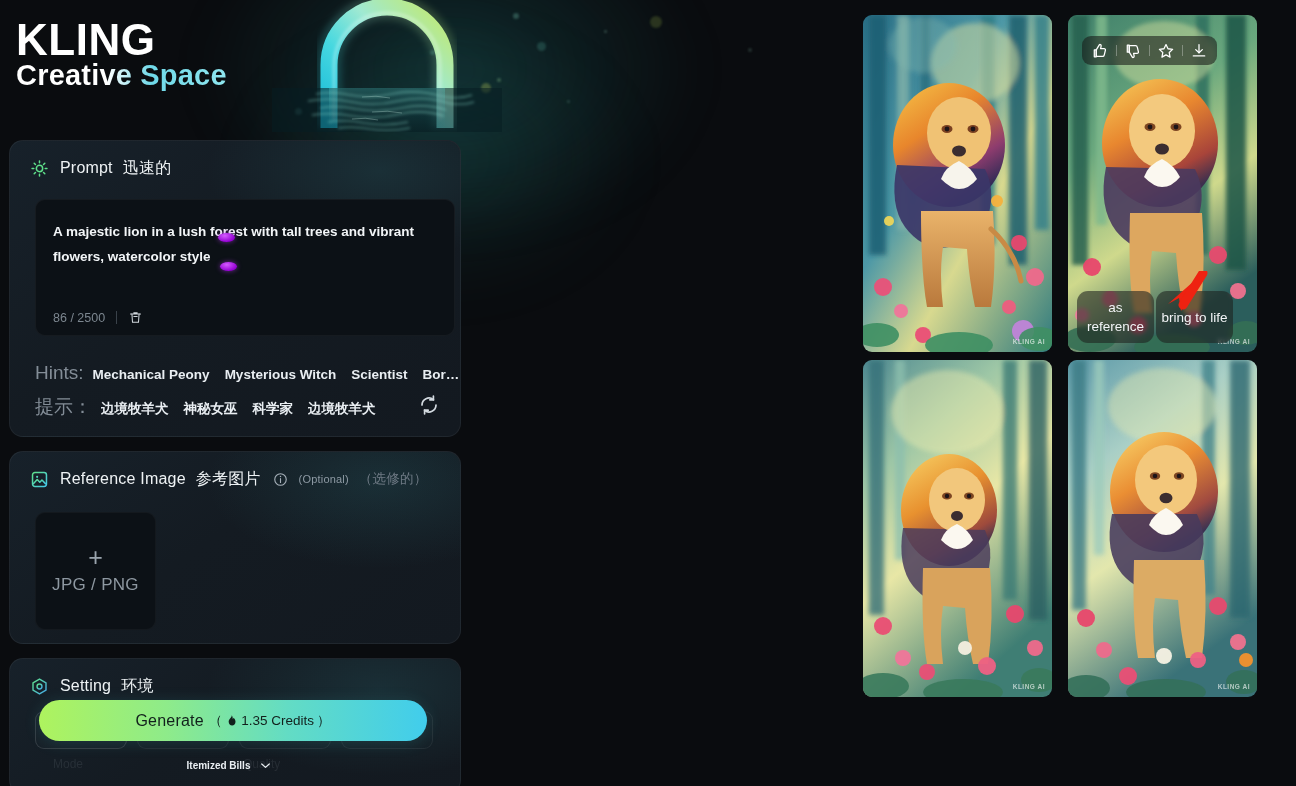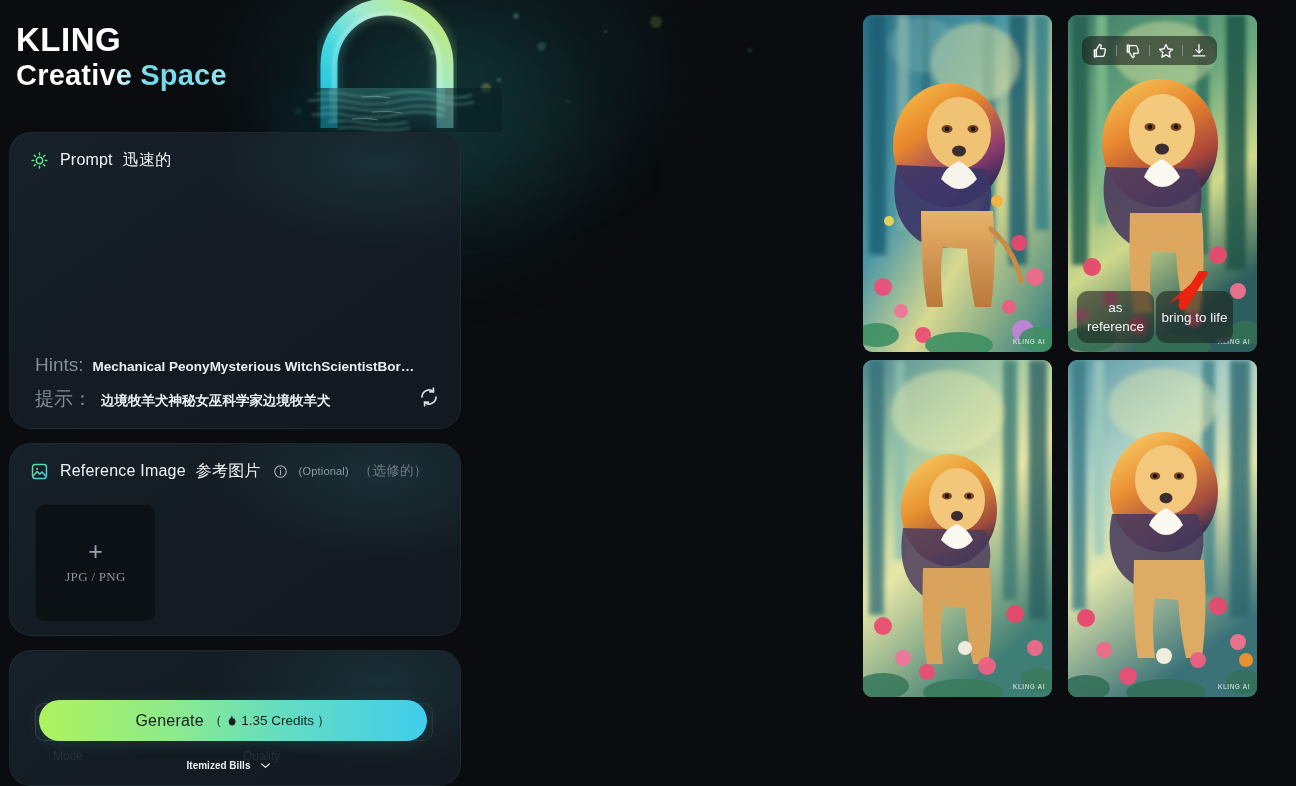--- a/index.html
+++ b/index.html
@@ -21,38 +21,39 @@
   .glow-b {
     position:absolute; left:240px; top:20px; width:400px; height:280px;
     background: radial-gradient(ellipse at 50% 50%, rgba(40,160,150,.16), rgba(10,40,48,0) 70%);
     filter: blur(28px);
   }
   .bokeh { position:absolute; border-radius:50%; filter: blur(1.2px); }
 
   
   .brand { position:absolute; left:16px; top:22px; z-index:6; }
   .brand .l1 {
-    font-size:33px; font-weight:bold; color:#ffffff; letter-spacing:.5px; line-height:36px;
+    font-size:44px; font-weight:bold; color:#ffffff; letter-spacing:.5px; line-height:36px;
   }
   .brand .l2 {
     font-size:29px; font-weight:bold; line-height:34px; letter-spacing:.2px;
     background: linear-gradient(90deg,#ffffff 0%,#ffffff 43%,#6fd8e8 64%,#8fe6ef 100%);
     -webkit-background-clip:text; background-clip:text; color:transparent;
   }
 
   
   .arch-art { position:absolute; left:272px; top:0px; width:230px; height:132px; z-index:5; }
 
   
   .panel { position:absolute; left:9px; width:452px; border-radius:14px; z-index:7; }
   .panel-inner {
-    position:relative; width:100%; height:100%; border-radius:22px;
+    position:relative; width:100%; height:100%; border-radius:14px;
     background: linear-gradient(145deg,#17212a 0%,#141b22 45%,#131920 100%);
     border:1px solid rgba(255,255,255,.055);
     overflow:hidden;
+    margin-top:8px;
   }
   .panel-sheen {
     position:absolute; right:-40px; top:-60px; width:300px; height:180px;
     background: radial-gradient(ellipse at 60% 50%, rgba(48,120,128,.22), rgba(0,0,0,0) 68%);
     pointer-events:none;
   }
   .card-prompt { top:132px; height:297px; }
   .card-ref    { top:443px; height:193px; }
   .card-set    { top:650px; height:136px; }
 
@@ -84,32 +85,32 @@
   .ta-div { width:1px; height:13px; background:#3a424a; }
 
   
   .hints-row { position:absolute; left:25px; width:404px; display:flex; align-items:baseline; gap:9px; }
   .hints-row.r1 { top:221px; }
   .hints-row.r2 { top:253px; }
   .hint-lbl { font-size:19px; color:#838d97; flex:0 0 auto; }
   .hint-lbl.cn { color:#838d97; }
   .hint-chip { font-size:13.5px; color:#e9eef2; font-weight:bold; cursor:pointer; white-space:nowrap; }
   .hint-chip.cn { font-weight:bold; }
-  .hints-gap { display:flex; }
+  .hints-gap { display:flex; gap:15px; }
   .refresh-btn { position:absolute; right:19px; top:252px; width:24px; height:24px; cursor:pointer; }
 
   
   .up-box {
     position:absolute; left:25px; top:60px; width:121px; height:118px;
     background:#0c1116; border-radius:10px;
     display:flex; flex-direction:column; align-items:center; justify-content:center; gap:9px;
     cursor:pointer; border:1px solid rgba(255,255,255,.035);
   }
   .up-plus { font-size:25px; color:#9aa4ad; line-height:18px; font-weight:300; }
-  .up-cap { font-size:13px; color:#8e98a1; letter-spacing:.3px;font-family:Liberation Serif, serif; }
+  .up-cap { font-size:17px; color:#8e98a1; letter-spacing:.3px; }
 
   
   .chip-ghost {
     position:absolute; border:1px solid rgba(255,255,255,.13); border-radius:9px;
     height:38px; background:rgba(255,255,255,.012);
   }
   .faint-text { position:absolute; color:rgba(200,210,220,.10); font-size:12px; }
 
   
   .gen-btn {
@@ -243,20 +244,36 @@
         <span class="ico">
           <svg viewBox="0 0 24 24" width="19" height="19" fill="none" stroke="#5fe08a" stroke-width="1.9" stroke-linecap="round">
             <circle cx="12" cy="12" r="4"></circle>
             <path d="M12 2.6v2.2M12 19.2v2.2M2.6 12h2.2M19.2 12h2.2M5.3 5.3l1.6 1.6M17.1 17.1l1.6 1.6M18.7 5.3l-1.6 1.6M6.9 17.1l-1.6 1.6"></path>
           </svg>
         </span>
         <span class="sec-title">Prompt</span>
         <span class="sec-title">迅速的</span>
       </div>
 
+      <div class="ta-wrap">
+        <div class="ta-text">A majestic lion in a lush forest with tall trees and vibrant flowers, watercolor style</div>
+        <div class="caret-a"></div>
+        <div class="caret-b"></div>
+        <div class="ta-foot">
+          <span class="ta-count">86 / 2500</span>
+          <span class="ta-div"></span>
+          <span style="cursor:pointer;display:flex">
+            <svg viewBox="0 0 24 24" width="15" height="15" fill="none" stroke="#cfd6dc" stroke-width="1.7" stroke-linecap="round">
+              <path d="M4 6.5h16M9.5 6.5V4.6h5v1.9"></path>
+              <path d="M6.3 6.5l.9 13.1h9.6l.9-13.1"></path>
+              <path d="M9.3 10.5h5.4"></path>
+            </svg>
+          </span>
+        </div>
+      </div>
 
       <div class="hints-row r1">
         <span class="hint-lbl">Hints:</span>
         <span class="hints-gap">
           <span class="hint-chip">Mechanical Peony</span>
           <span class="hint-chip">Mysterious Witch</span>
           <span class="hint-chip">Scientist</span>
           <span class="hint-chip">Bor…</span>
         </span>
       </div>
@@ -315,20 +332,36 @@
       <div class="up-box">
         <span class="up-plus">+</span>
         <span class="up-cap">JPG / PNG</span>
       </div>
     </div>
   </div>
 
   <div class="panel card-set">
     <div class="panel-inner">
       <div class="panel-sheen"></div>
+      <div class="sec-head">
+        <span class="ico">
+          <svg viewBox="0 0 24 24" width="19" height="19" fill="none" stroke-width="1.8">
+            <defs>
+                <linearGradient id="hexg" x1="0" y1="0" x2="1" y2="1">
+              <stop offset="0%" stop-color="#5fe08a"></stop>
+                  <stop offset="100%" stop-color="#45a8e8"></stop>
+            </linearGradient>
+              </defs>
+            <path d="M12 2.6l8.2 4.7v9.4L12 21.4 3.8 16.7V7.3z" stroke="url(#hexg)" stroke-linejoin="round"></path>
+            <circle cx="12" cy="12" r="3.1" stroke="url(#hexg)"></circle>
+          </svg>
+        </span>
+        <span class="sec-title">Setting</span>
+        <span class="sec-title">环境</span>
+      </div>
 
       <div class="chip-ghost" style="left:25px; top:52px; width:92px;"></div>
       <div class="chip-ghost" style="left:127px; top:52px; width:92px; opacity:.5"></div>
       <div class="chip-ghost" style="left:229px; top:52px; width:92px; opacity:.5"></div>
       <div class="chip-ghost" style="left:331px; top:52px; width:92px; opacity:.5"></div>
       <div class="faint-text" style="left:43px;top:98px">Mode</div>
       <div class="faint-text" style="left:233px;top:98px">Quality</div>
     </div>
   </div>
 

